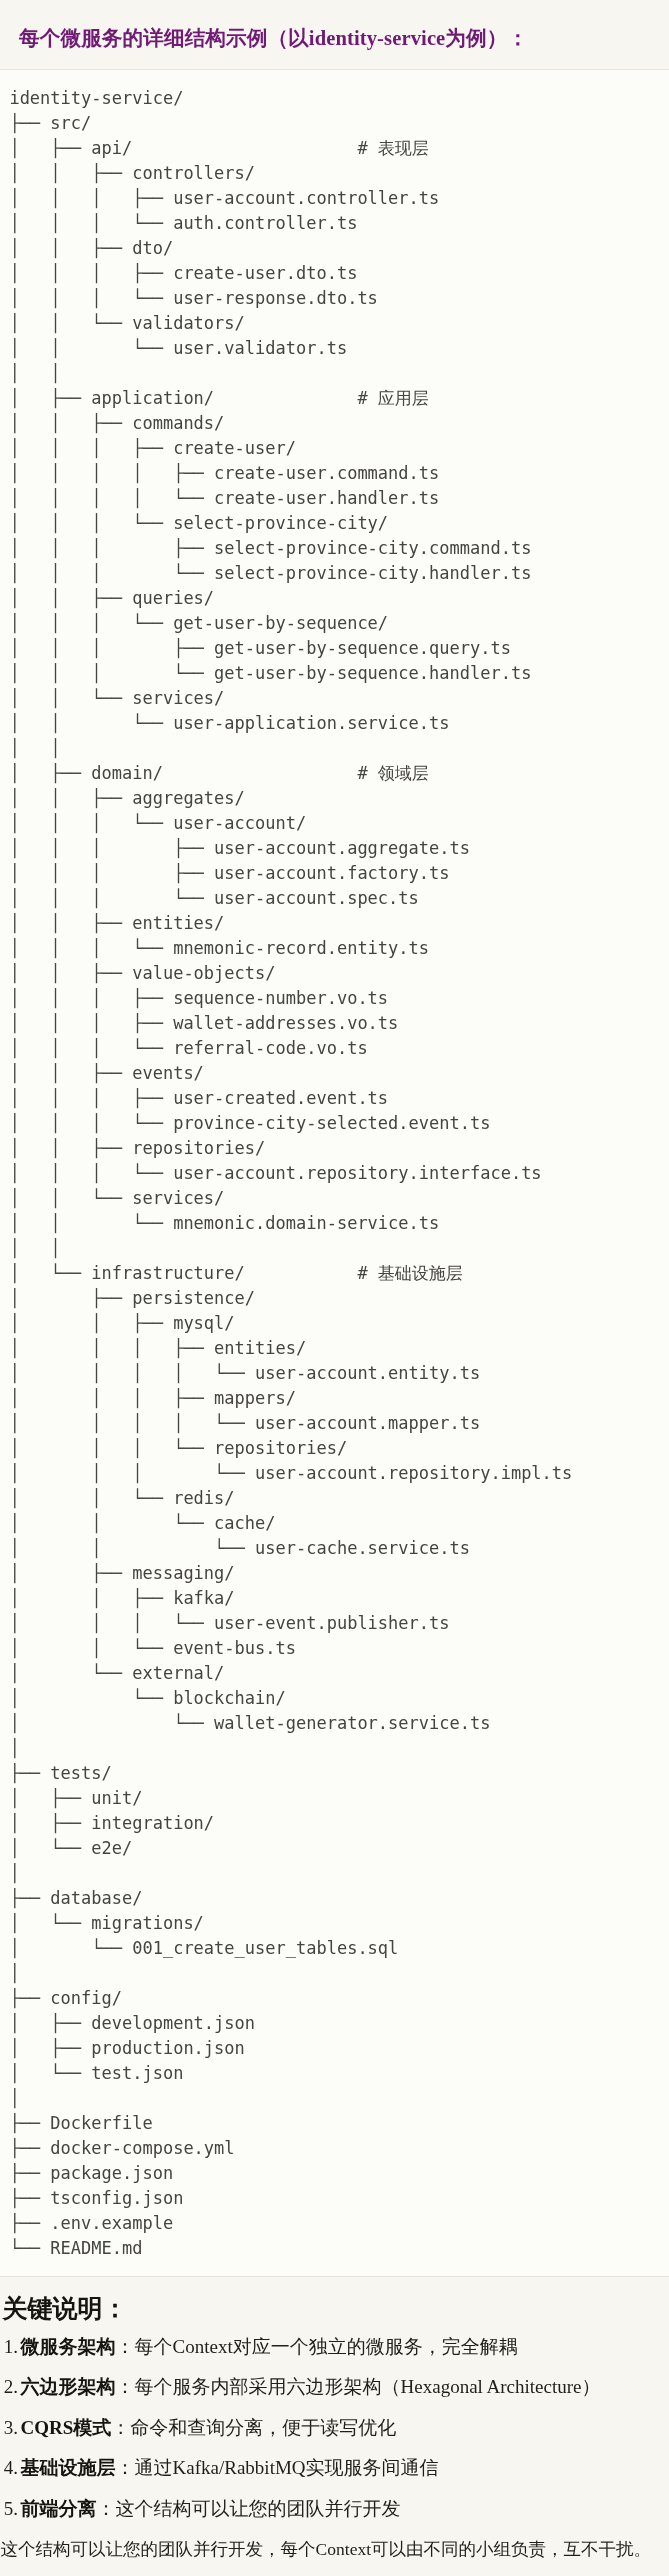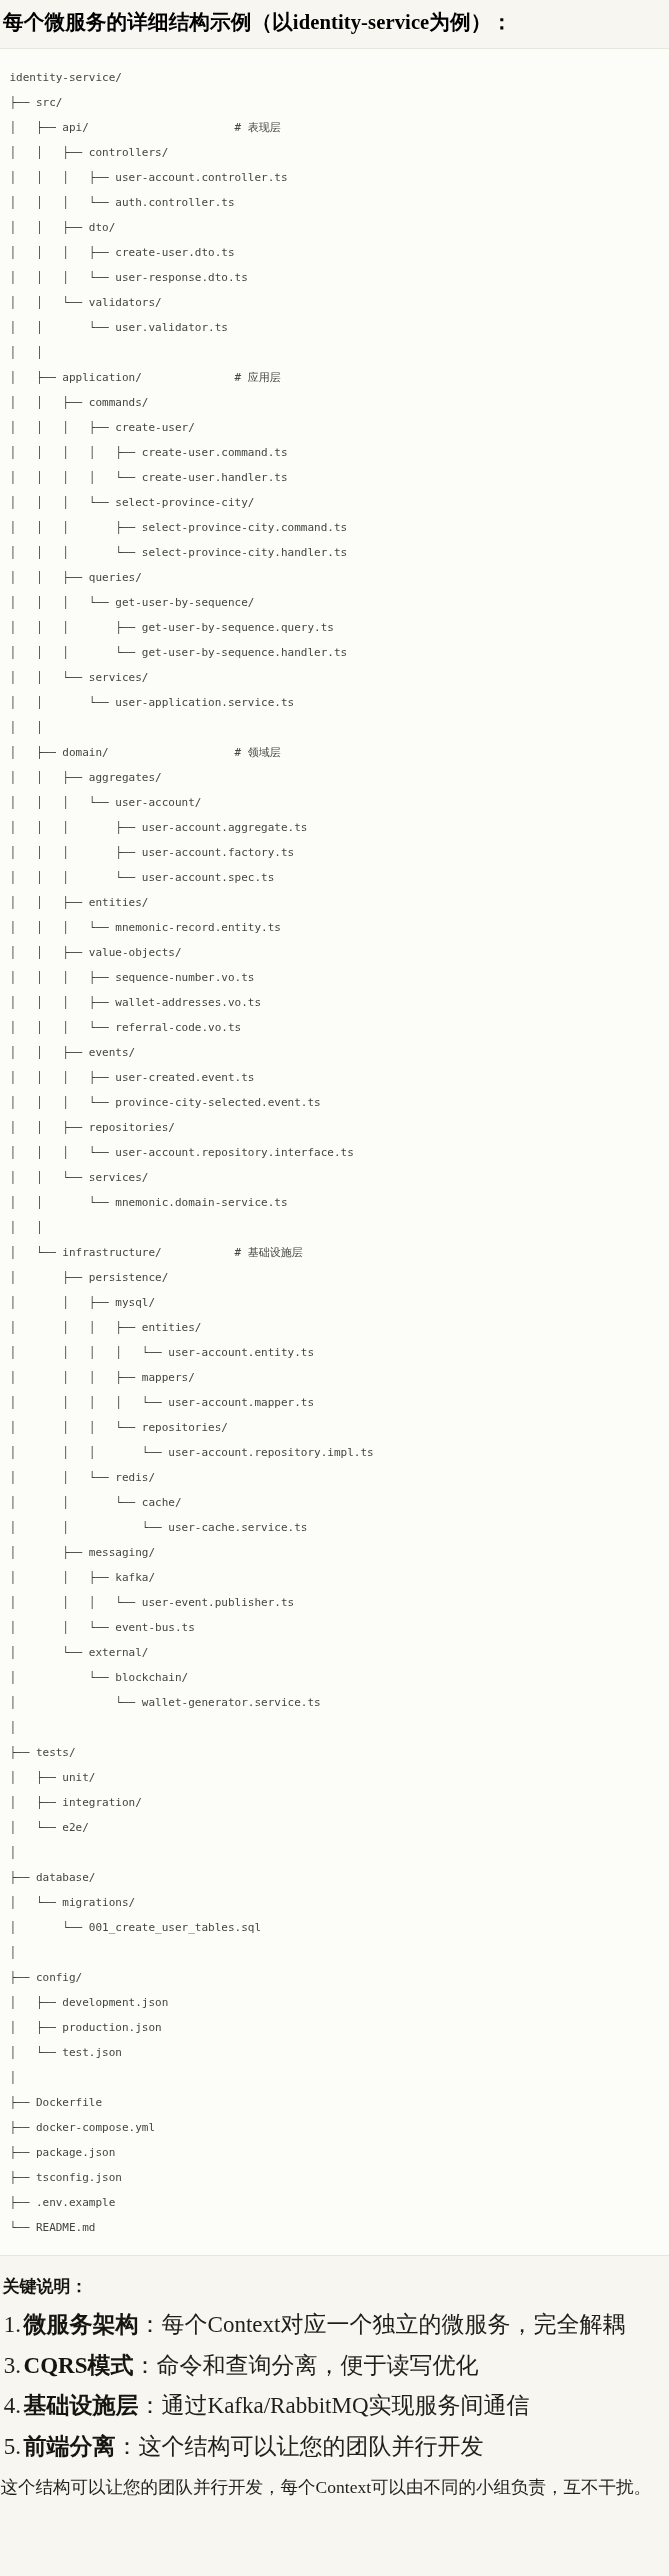--- a/index.html
+++ b/index.html
@@ -5,56 +5,56 @@
   html, body { margin:0; padding:0; }
   body {
     width:669px;
     background:#f7f6f0;
     font-family:"Liberation Serif", serif;
     color:#201f1a;
     -webkit-font-smoothing:antialiased;
   }
   .doc { width:669px; overflow:hidden; }
   .title {
-    margin:0;
+    margin:16px;
     padding:8.1px 6.3px 0 3.1px;
     font-size:20.6px;
     line-height:29px;
     font-weight:700;
-    color:#000000;
+    color:#701a75;
     letter-spacing:0.1px;
   }
   .code {
     margin:10.6px 0 0 0;
     padding:16.3px 5px 15px 9.4px;
     background:#fcfcf9;
     border-top:0.6px solid #e7e5dc;
     border-bottom:0.6px solid #e7e5dc;
     font-family:"DejaVu Sans Mono", monospace;
-    font-size:11px;
+    font-size:17px;
     line-height:25px;
     color:#45443f;
     white-space:pre;
     overflow:hidden;
   }
   .notes-heading {
     margin:17.5px 0 0 0;
     padding-left:2.5px;
-    font-size:17px;
+    font-size:25px;
     line-height:27.5px;
     font-weight:700;
     color:#16150f;
   }
   .notes {
     list-style:none;
     margin:11.3px 0 0 0;
     padding:0 0 0 3.8px;
   }
   .note {
-    font-size:23px;
+    font-size:19px;
     line-height:25px;
     margin-bottom:15.6px;
     white-space:nowrap;
   }
   .note .num { margin-right:2.5px; }
   .note .term { font-weight:700; color:#16150f; }
   .footer {
     margin:6.3px 0 12.5px 0;
     padding-left:0.6px;
     font-size:17.5px;
@@ -153,20 +153,21 @@
 ├── docker-compose.yml
 ├── package.json
 ├── tsconfig.json
 ├── .env.example
 └── README.md</pre>
 
   <h2 class="notes-heading">关键说明：</h2>
 
   <ol class="notes">
     <li class="note"><span class="num">1.</span><span class="term">微服务架构</span><span class="desc">：每个Context对应一个独立的微服务，完全解耦</span></li>
+    <li class="note"><span class="num">2.</span><span class="term">六边形架构</span><span class="desc">：每个服务内部采用六边形架构（Hexagonal Architecture）</span></li>
     <li class="note"><span class="num">3.</span><span class="term">CQRS模式</span><span class="desc">：命令和查询分离，便于读写优化</span></li>
     <li class="note"><span class="num">4.</span><span class="term">基础设施层</span><span class="desc">：通过Kafka/RabbitMQ实现服务间通信</span></li>
     <li class="note"><span class="num">5.</span><span class="term">前端分离</span><span class="desc">：这个结构可以让您的团队并行开发</span></li>
   </ol>
 
   <p class="footer">这个结构可以让您的团队并行开发，每个Context可以由不同的小组负责，互不干扰。</p>
 
 </div>
 
 

